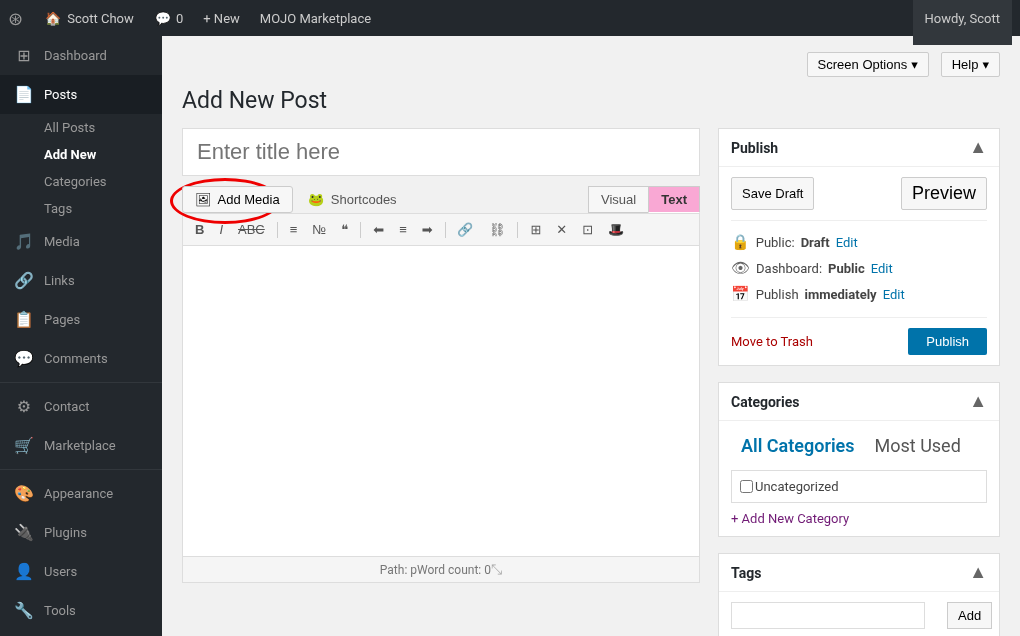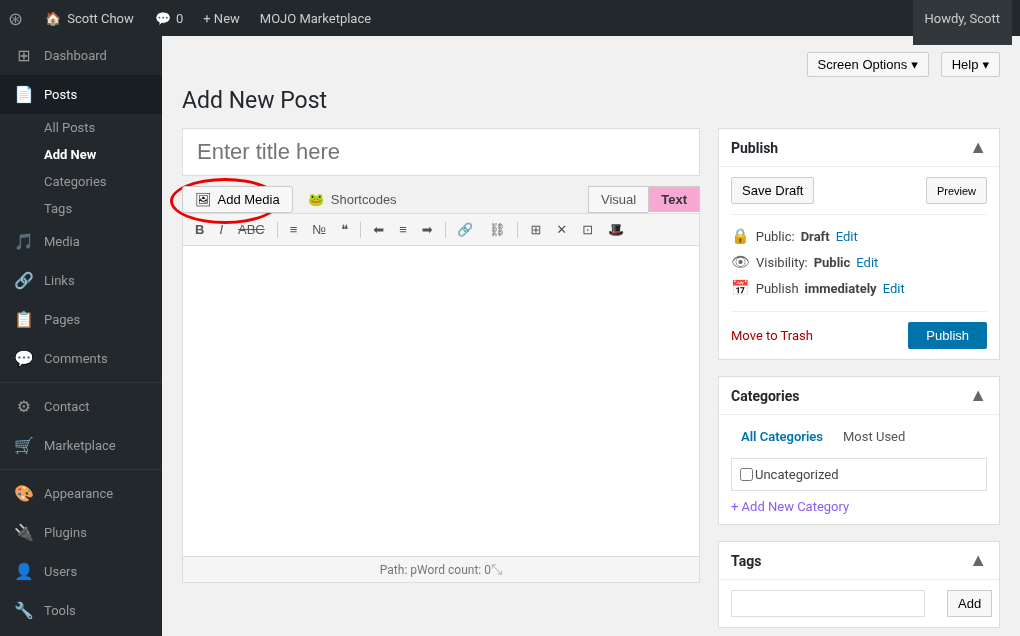--- a/index.html
+++ b/index.html
@@ -209,21 +209,21 @@
       border: 1px solid #ccc;
       padding: 5px 10px;
       font-size: 13px;
       cursor: pointer;
       border-radius: 2px;
     }
     .preview-btn {
       background: #f7f7f7;
       border: 1px solid #ccc;
       padding: 5px 10px;
-      font-size: 11px;
+      font-size: 18px;
       cursor: pointer;
       border-radius: 2px;
       margin-left: auto;
     }
     .publish-info { border-top: 1px solid #eee; padding-top: 8px; margin-top: 2px; }
     .publish-row { display: flex; align-items: center; gap: 6px; padding: 4px 0; font-size: 13px; color: #444; }
     .publish-row .icon { font-size: 15px; color: #666; }
     .edit-link { color: #0073aa; text-decoration: none; cursor: pointer; }
     .publish-bottom { display: flex; justify-content: space-between; align-items: center; margin-top: 10px; padding-top: 10px; border-top: 1px solid #eee; }
     .move-trash { color: #a00; font-size: 13px; cursor: pointer; text-decoration: none; }
@@ -234,29 +234,29 @@
       padding: 6px 18px;
       font-size: 13px;
       cursor: pointer;
       border-radius: 2px;
     }
 
     
     .cat-tabs { display: flex; gap: 0; margin-bottom: 10px; }
     .cat-tab {
       padding: 4px 10px;
-      font-size: 13px;
+      font-size: 18px;
       cursor: pointer;
       color: #555;
       text-decoration: none;
     }
     .cat-tab.active { color: #0073aa; font-weight: 600; }
     .cat-list { border: 1px solid #ddd; padding: 6px 8px; max-height: 150px; overflow-y: auto; margin-bottom: 8px; }
     .cat-item { display: flex; align-items: center; gap: 2px; padding: 2px 0; font-size: 13px; }
-    .add-cat-link { color: #8b5cf6; text-decoration: none; font-size: 13px; cursor: pointer; }
+    .add-cat-link { color: #701a75; text-decoration: none; font-size: 13px; cursor: pointer; }
 
     
     .tags-input-row { display: flex; gap: 22px; }
     .tags-input {
       flex: 1;
       border: 1px solid #ddd;
       padding: 5px 8px;
       font-size: 13px;
     }
     .tags-add-btn {
@@ -436,21 +436,21 @@
             </div>
             <div class="publish-info">
               <div class="publish-row">
                 <span class="icon">🔒</span>
                 <span>Public:</span>
                 <strong>Draft</strong>
                 <a class="edit-link">Edit</a>
               </div>
               <div class="publish-row">
                 <span class="icon">👁</span>
-                <span>Visibility:</span>
+                <span>Dashboard:</span>
                 <strong>Public</strong>
                 <a class="edit-link">Edit</a>
               </div>
               <div class="publish-row">
                 <span class="icon">📅</span>
                 <span>Publish</span>
                 <strong>immediately</strong>
                 <a class="edit-link">Edit</a>
               </div>
             </div>

